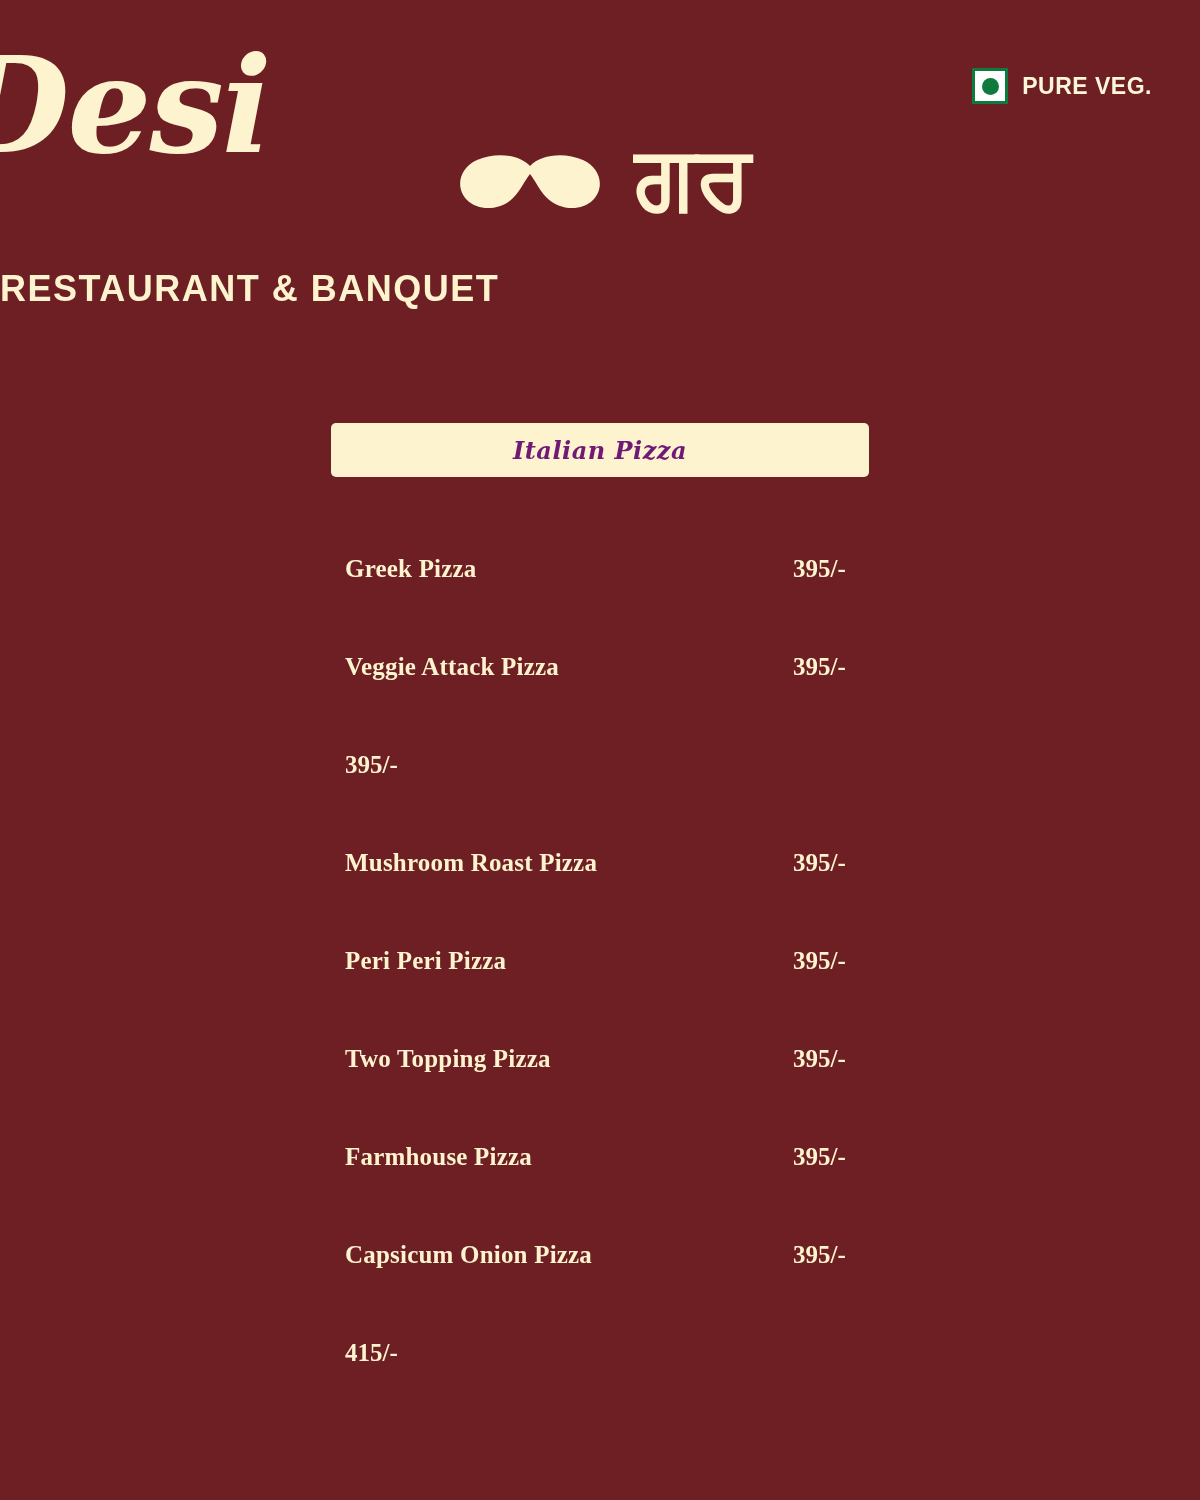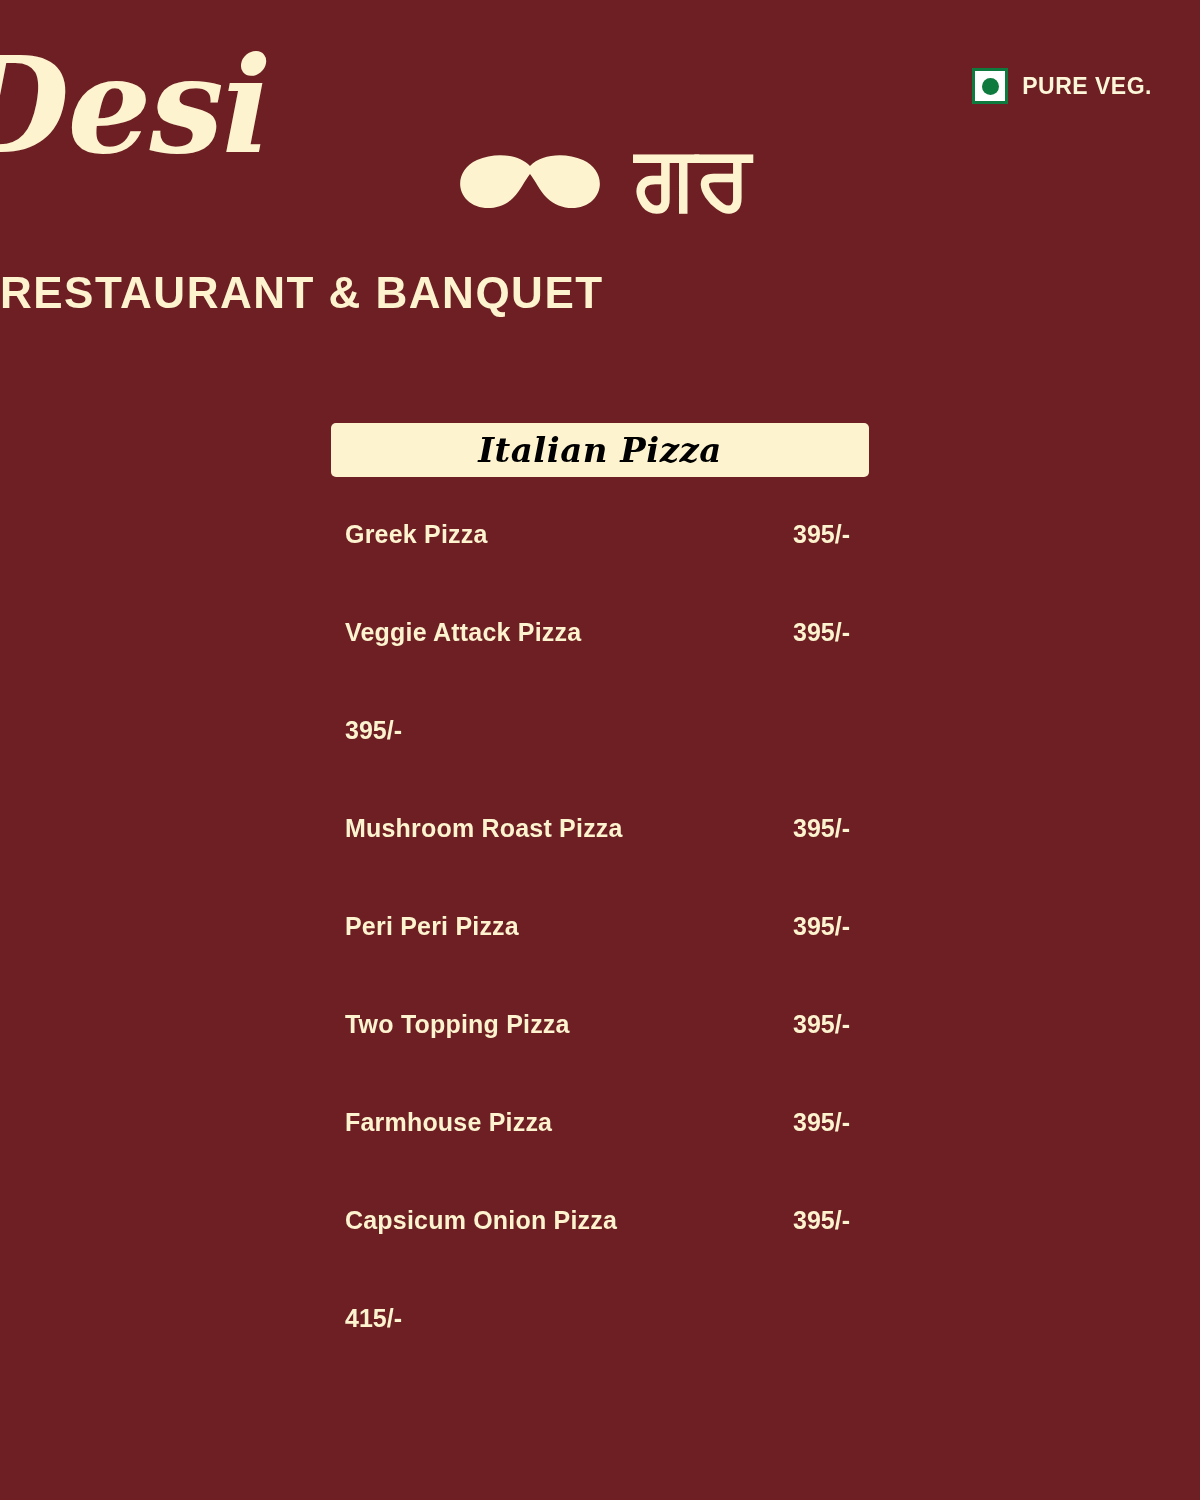--- a/index.html
+++ b/index.html
@@ -93,58 +93,59 @@
     color: #fdf3cf;
     font-family: "DejaVu Sans", sans-serif;
     font-weight: bold;
     font-size: 88px;
     line-height: 1;
     margin-left: 17px;
   }
   .logo-subtitle {
     margin-top: 26px;
     color: #fdf3cf;
-    font-size: 44px;
+    font-size: 36px;
     font-weight: bold;
     letter-spacing: 1.5px;
   }
 
   
   .section-banner {
     position: absolute;
     top: 423px;
     left: 331px;
     width: 538px;
     height: 54px;
     background: #fdf3cf;
     border-radius: 5px;
     display: flex;
     align-items: center;
     justify-content: center;
   }
   .section-banner-text {
-    color: #000000;
+    color: #701a75;
     font-family: "DejaVu Serif", serif;
     font-style: italic;
     font-weight: bold;
-    font-size: 34px;
+    font-size: 24px;
     letter-spacing: 0.5px;
   }
 
   
   .menu {
     position: absolute;
     top: 520px;
     left: 345px;
     width: 520px;
   }
   .menu-row {
     display: flex;
-    align-items: flex-start;
+    align-items: center;
     height: 98px;
+    font-family: Liberation Serif, serif;
   }
   .item-name {
     color: #fdf3cf;
     font-size: 25px;
     font-weight: bold;
     flex: 0 0 448px;
     letter-spacing: 0.2px;
   }
   .item-price {
     color: #fdf3cf;

